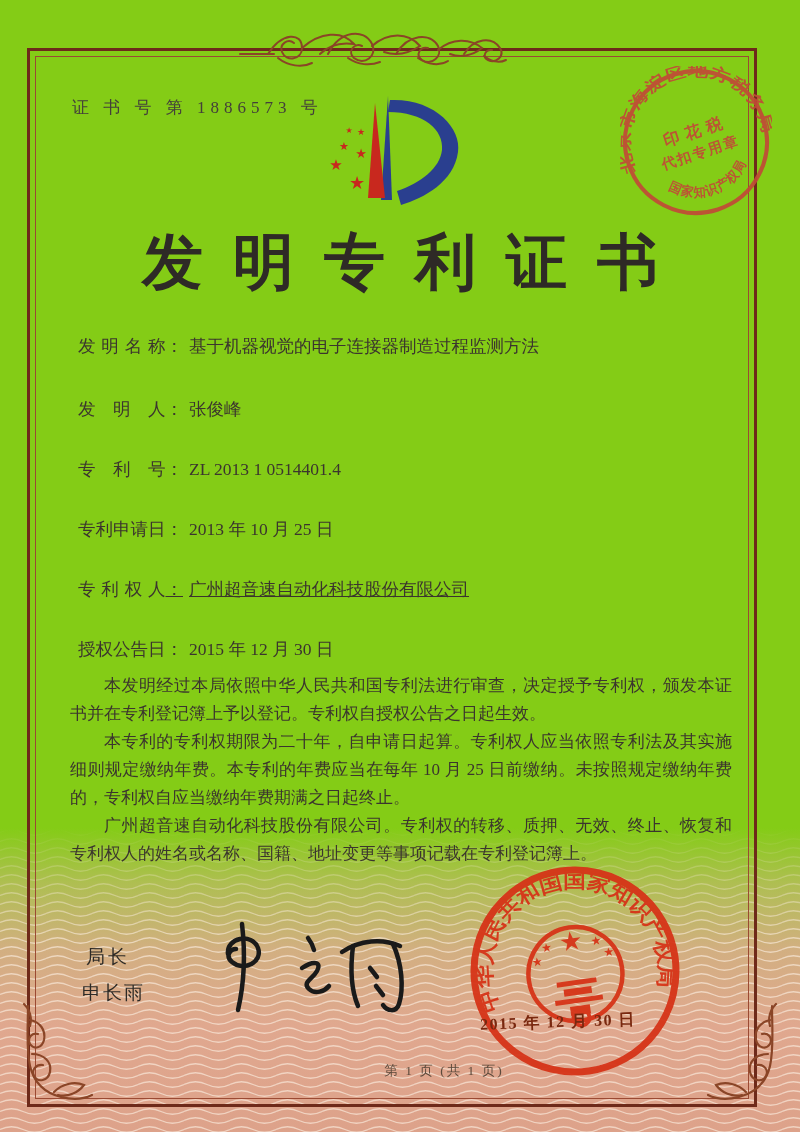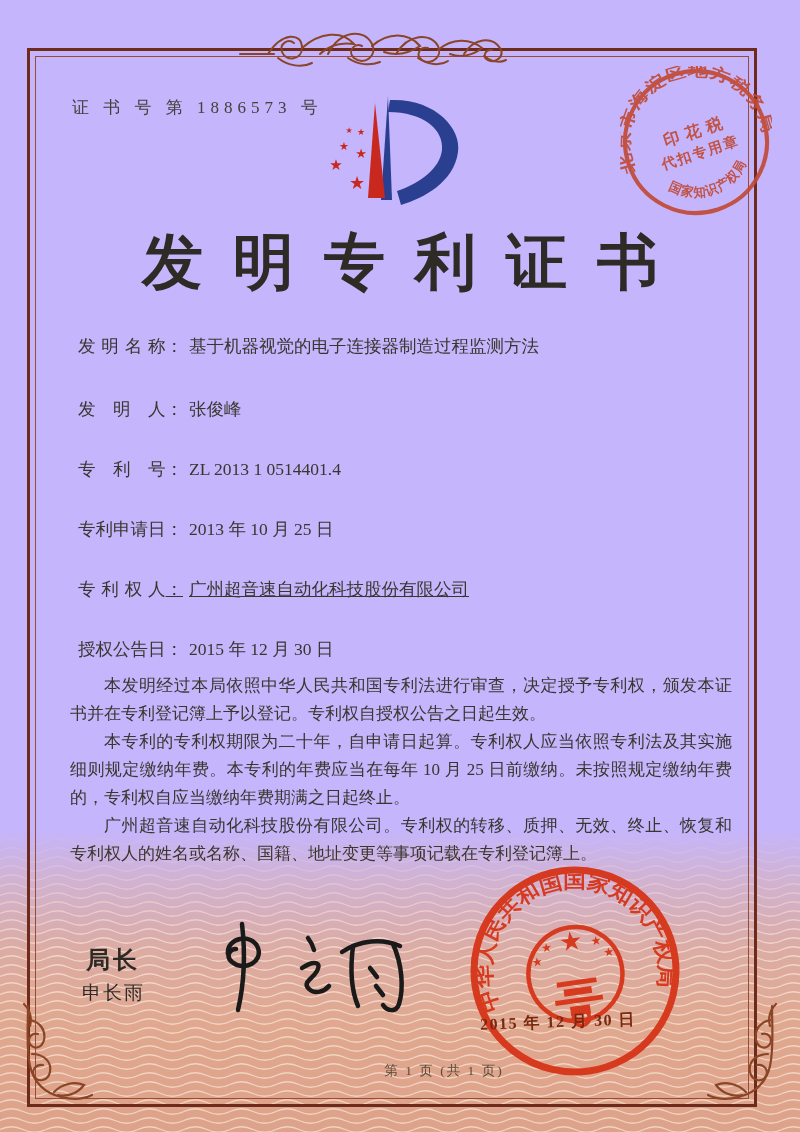--- a/index.html
+++ b/index.html
@@ -1,18 +1,18 @@
 <!DOCTYPE html>
 <html><head>
 <meta charset="utf-8">
 <style>
   html,body{margin:0;padding:0;}
   .page{
     position:relative;width:800px;height:1132px;overflow:hidden;
-    background:#c4b5fd;
+    background:#84cc16;
     font-family:"Liberation Serif","DejaVu Serif",serif;
     color:#3b352e;
   }
   
   .pink-band{
     position:absolute;left:0;right:0;top:828px;bottom:0;z-index:0;
     background:linear-gradient(to bottom,
       rgba(226,174,153,0) 0%,
       rgba(226,174,153,0.45) 18%,
       rgba(224,170,148,0.85) 40%,
@@ -42,21 +42,21 @@
 
   .field-row{position:absolute;left:78px;z-index:3;font-size:17.5px;white-space:nowrap;}
   .flabel{display:inline-block;width:5em;text-align:justify;text-align-last:justify;}
   .fcolon{margin-right:6px;}
   .paras{position:absolute;left:70px;top:672px;width:662px;z-index:3;
     font-size:17px;line-height:28px;text-align:justify;color:#3b352e;}
   .paras p{margin:0;text-indent:2em;}
 
   .sig-post{position:absolute;left:86px;top:944px;z-index:3;
     font-family:"Liberation Sans","DejaVu Sans",sans-serif;
-    font-size:24px;letter-spacing:3px;color:#2d2a26;font-weight:700;}
+    font-size:19px;letter-spacing:3px;color:#2d2a26;font-weight:400;}
   .sig-name{position:absolute;left:82px;top:980px;z-index:3;
     font-family:"Liberation Sans","DejaVu Sans",sans-serif;
     font-size:19px;letter-spacing:2px;color:#2d2a26;font-weight:400;}
   .sig-script{position:absolute;left:190px;top:912px;width:220px;height:106px;z-index:3;}
 
   .tax-stamp{position:absolute;left:620px;top:66px;width:152px;height:152px;z-index:4;opacity:.93;}
   .official-seal{position:absolute;left:462px;top:858px;width:226px;height:226px;z-index:4;opacity:.95;}
   .seal-date{position:absolute;left:480px;top:1012px;z-index:5;
     font-size:16px;font-weight:700;color:#79280f;letter-spacing:1.5px;
     transform:rotate(-2deg);white-space:nowrap;}

